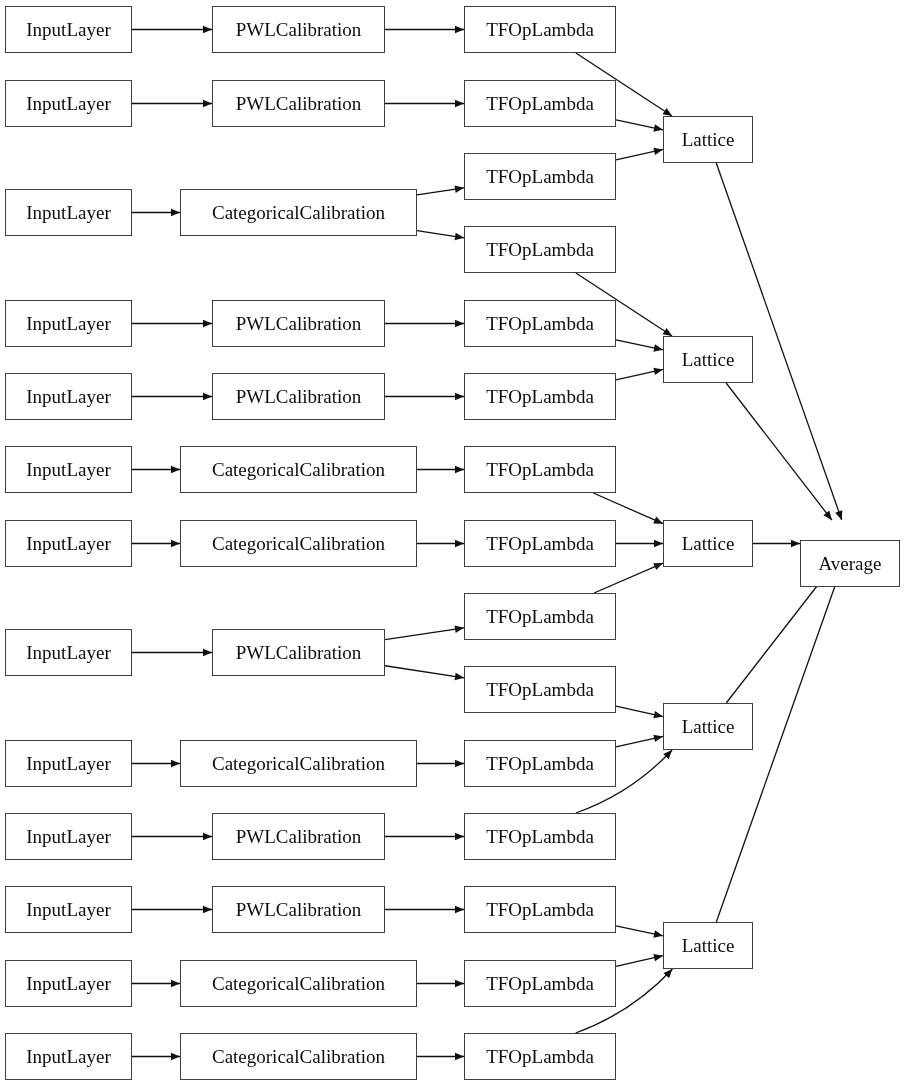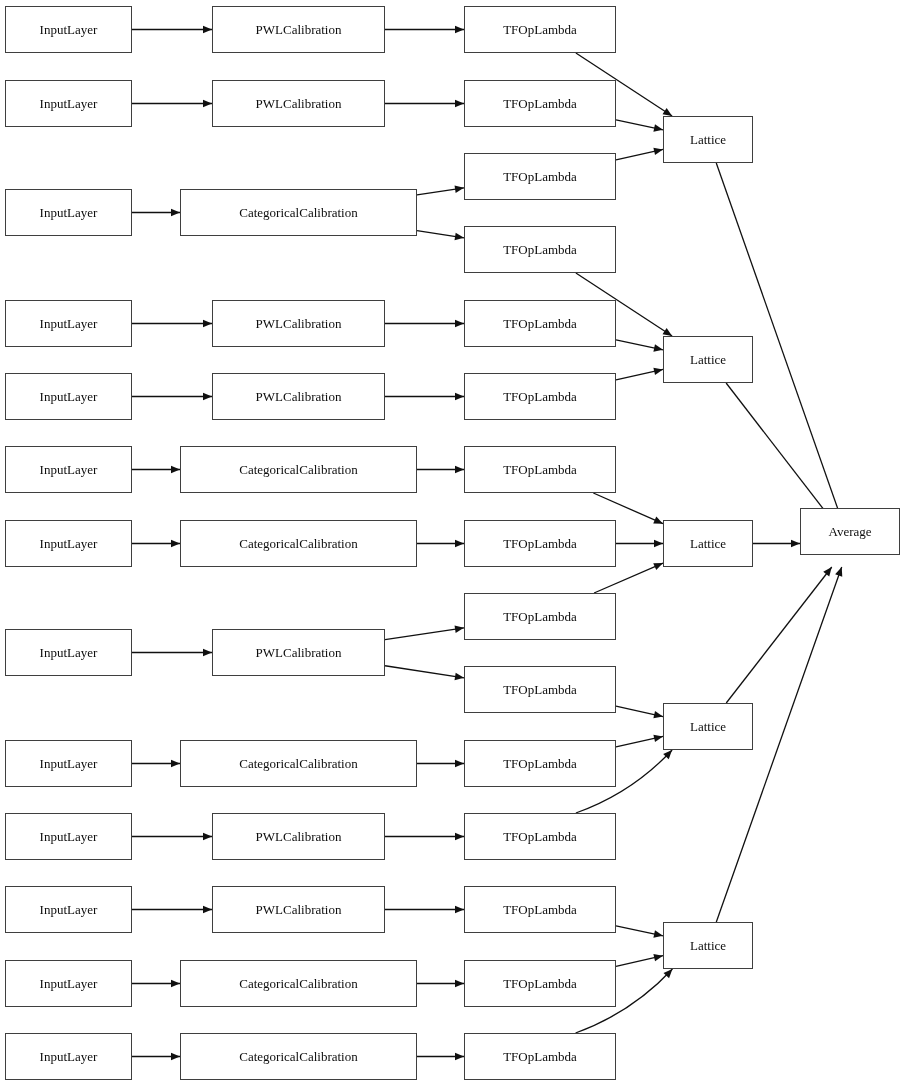--- a/index.html
+++ b/index.html
@@ -19,21 +19,21 @@
   }
   .node {
     position: absolute;
     box-sizing: border-box;
     border: 1.5px solid var(--border, #3f3f3f);
     background: var(--fill, #ffffff);
     color: var(--text, #0d0d0d);
     display: flex;
     align-items: center;
     justify-content: center;
-    font-size: 13px;
+    font-size: 19px;
     line-height: 1;
     white-space: nowrap;
   }
   .edge {
     fill: none;
     stroke: var(--edge, #101010);
     stroke-width: 1.3;
   }
 </style>
 </head>
@@ -135,14 +135,14 @@
     <div class="node" style="left: 464px; top: 740px; width: 152px; height: 47px;">TFOpLambda</div>
     <div class="node" style="left: 464px; top: 813px; width: 152px; height: 47px;">TFOpLambda</div>
     <div class="node" style="left: 464px; top: 886px; width: 152px; height: 47px;">TFOpLambda</div>
     <div class="node" style="left: 464px; top: 960px; width: 152px; height: 47px;">TFOpLambda</div>
     <div class="node" style="left: 464px; top: 1033px; width: 152px; height: 47px;">TFOpLambda</div>
     <div class="node" style="left: 663px; top: 116px; width: 90px; height: 47px;">Lattice</div>
     <div class="node" style="left: 663px; top: 336px; width: 90px; height: 47px;">Lattice</div>
     <div class="node" style="left: 663px; top: 520px; width: 90px; height: 47px;">Lattice</div>
     <div class="node" style="left: 663px; top: 703px; width: 90px; height: 47px;">Lattice</div>
     <div class="node" style="left: 663px; top: 922px; width: 90px; height: 47px;">Lattice</div>
-    <div class="node" style="left: 800px; top: 508px; width: 100px; height: 47px;">Average</div>
+    <div class="node" style="left: 800px; top: 540px; width: 100px; height: 47px;">Average</div>
   </div>
 
 </body></html>

